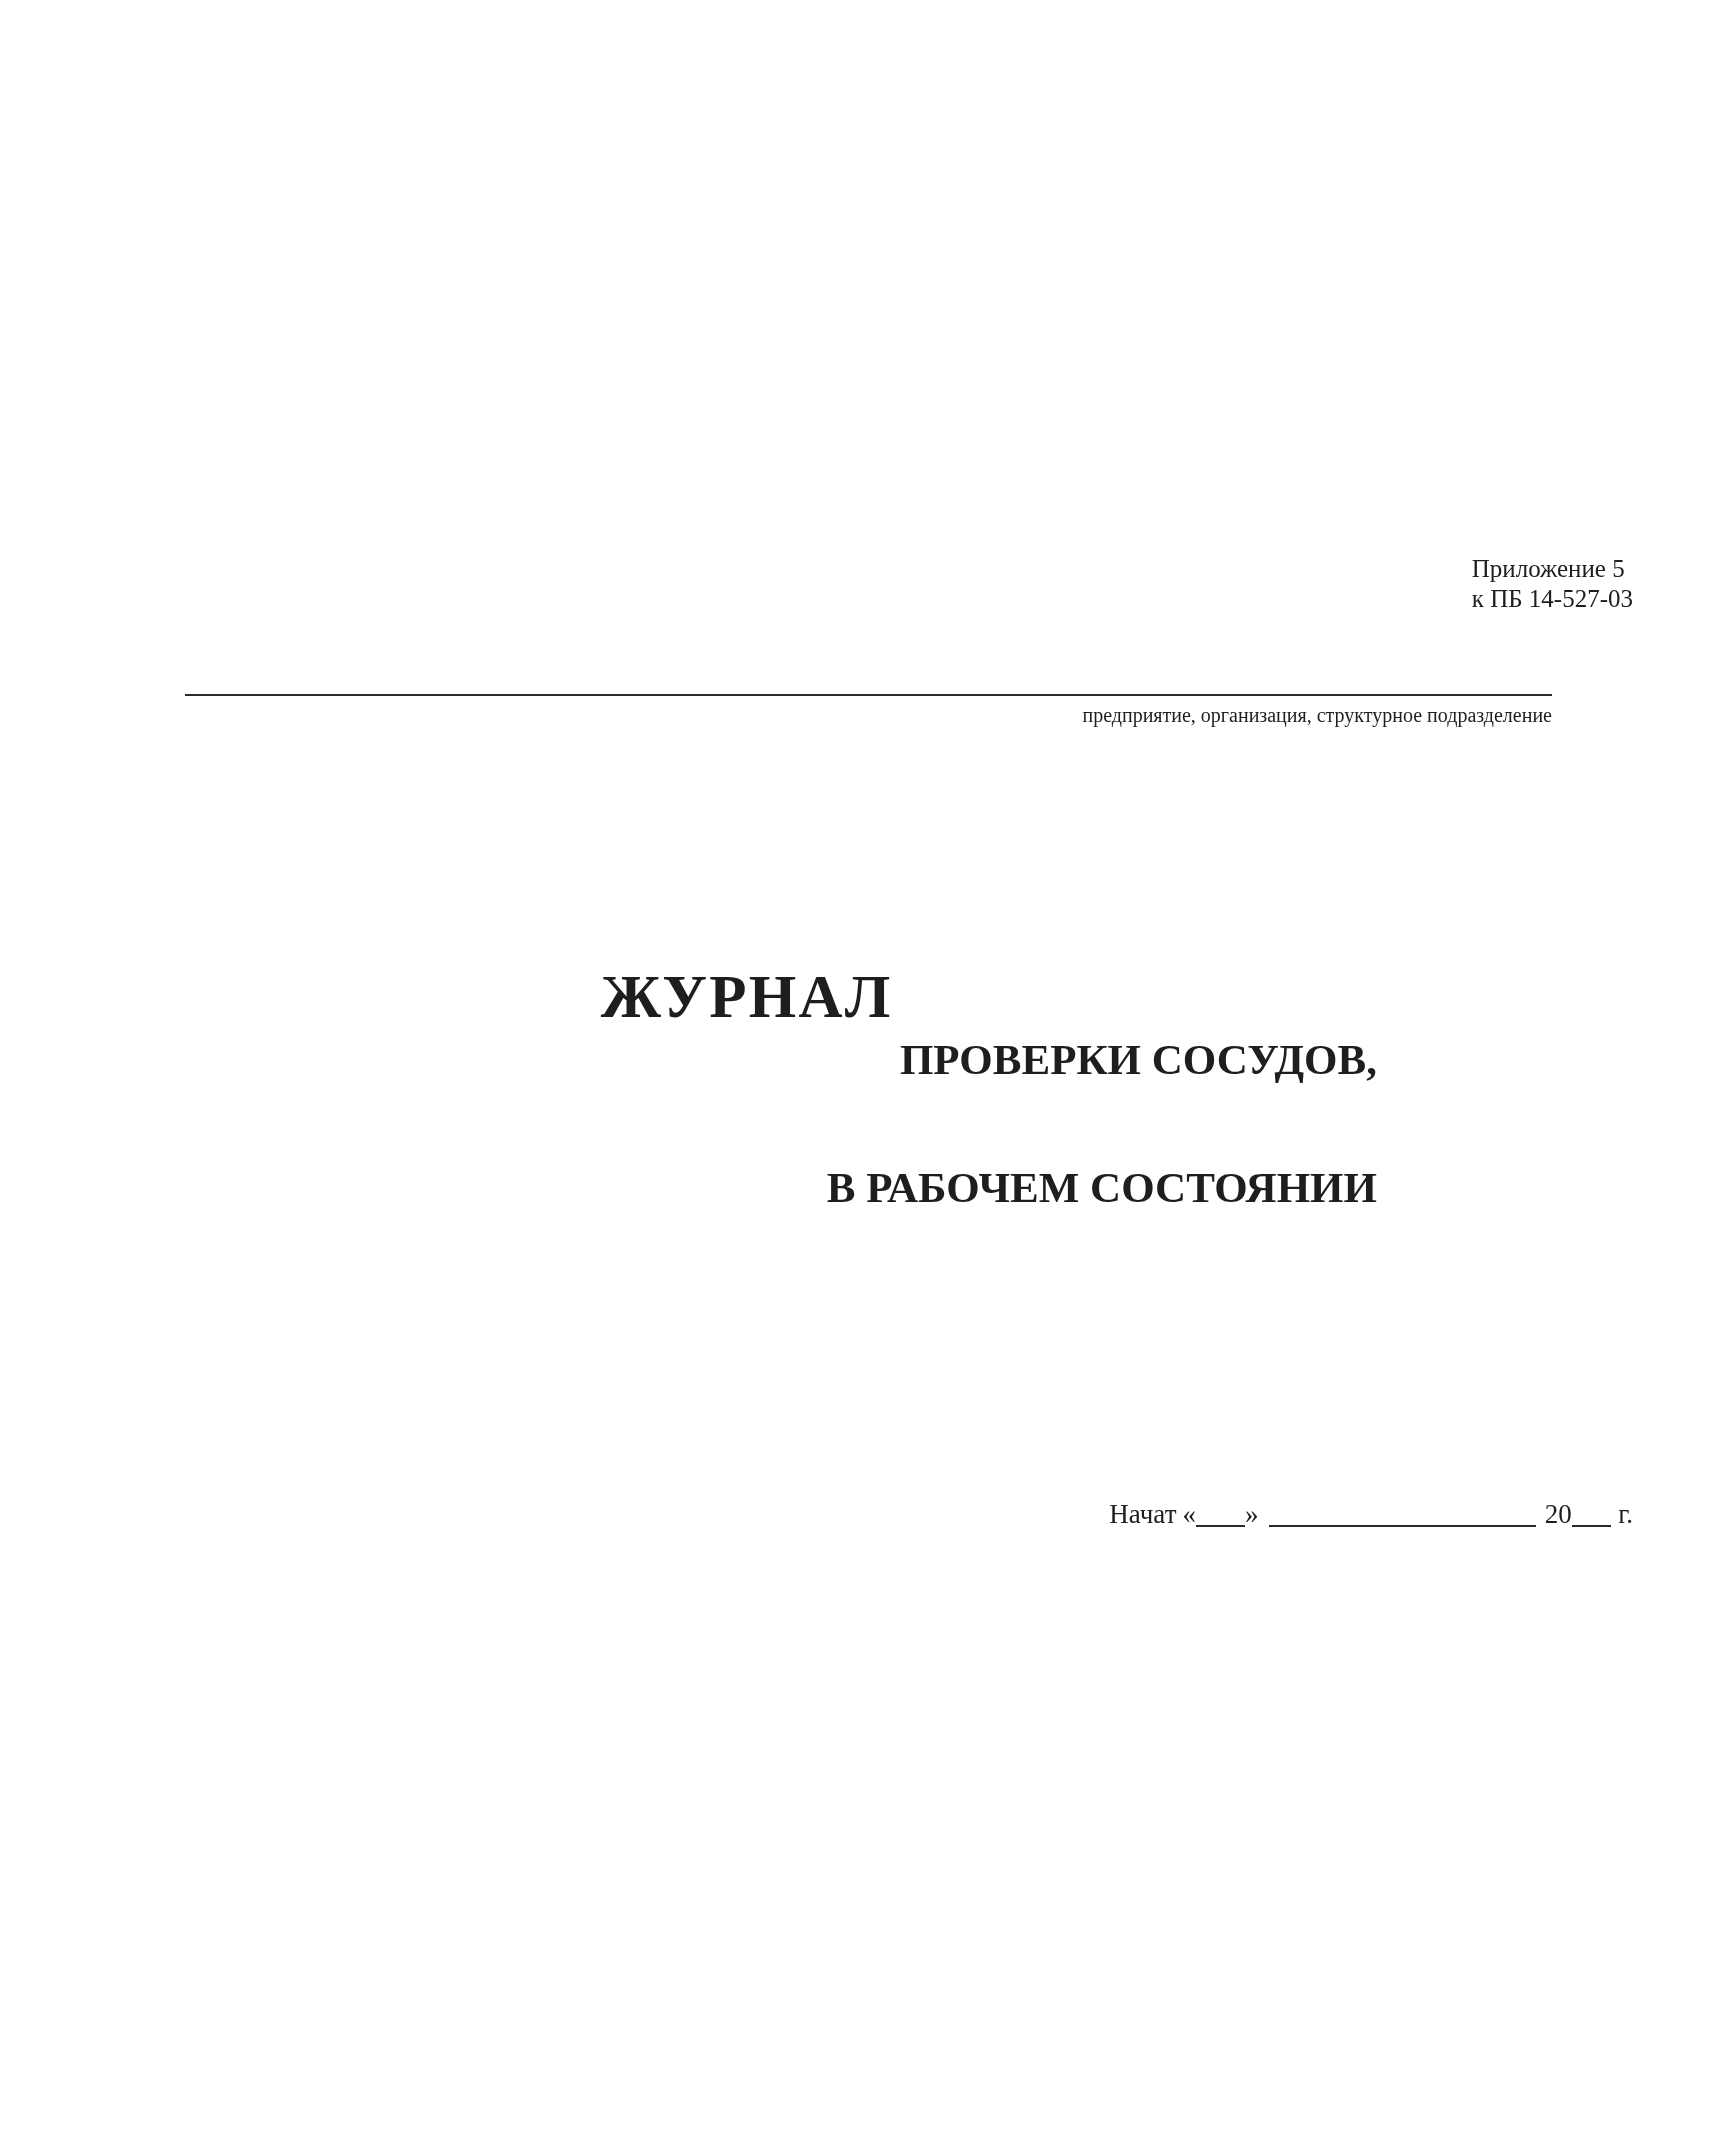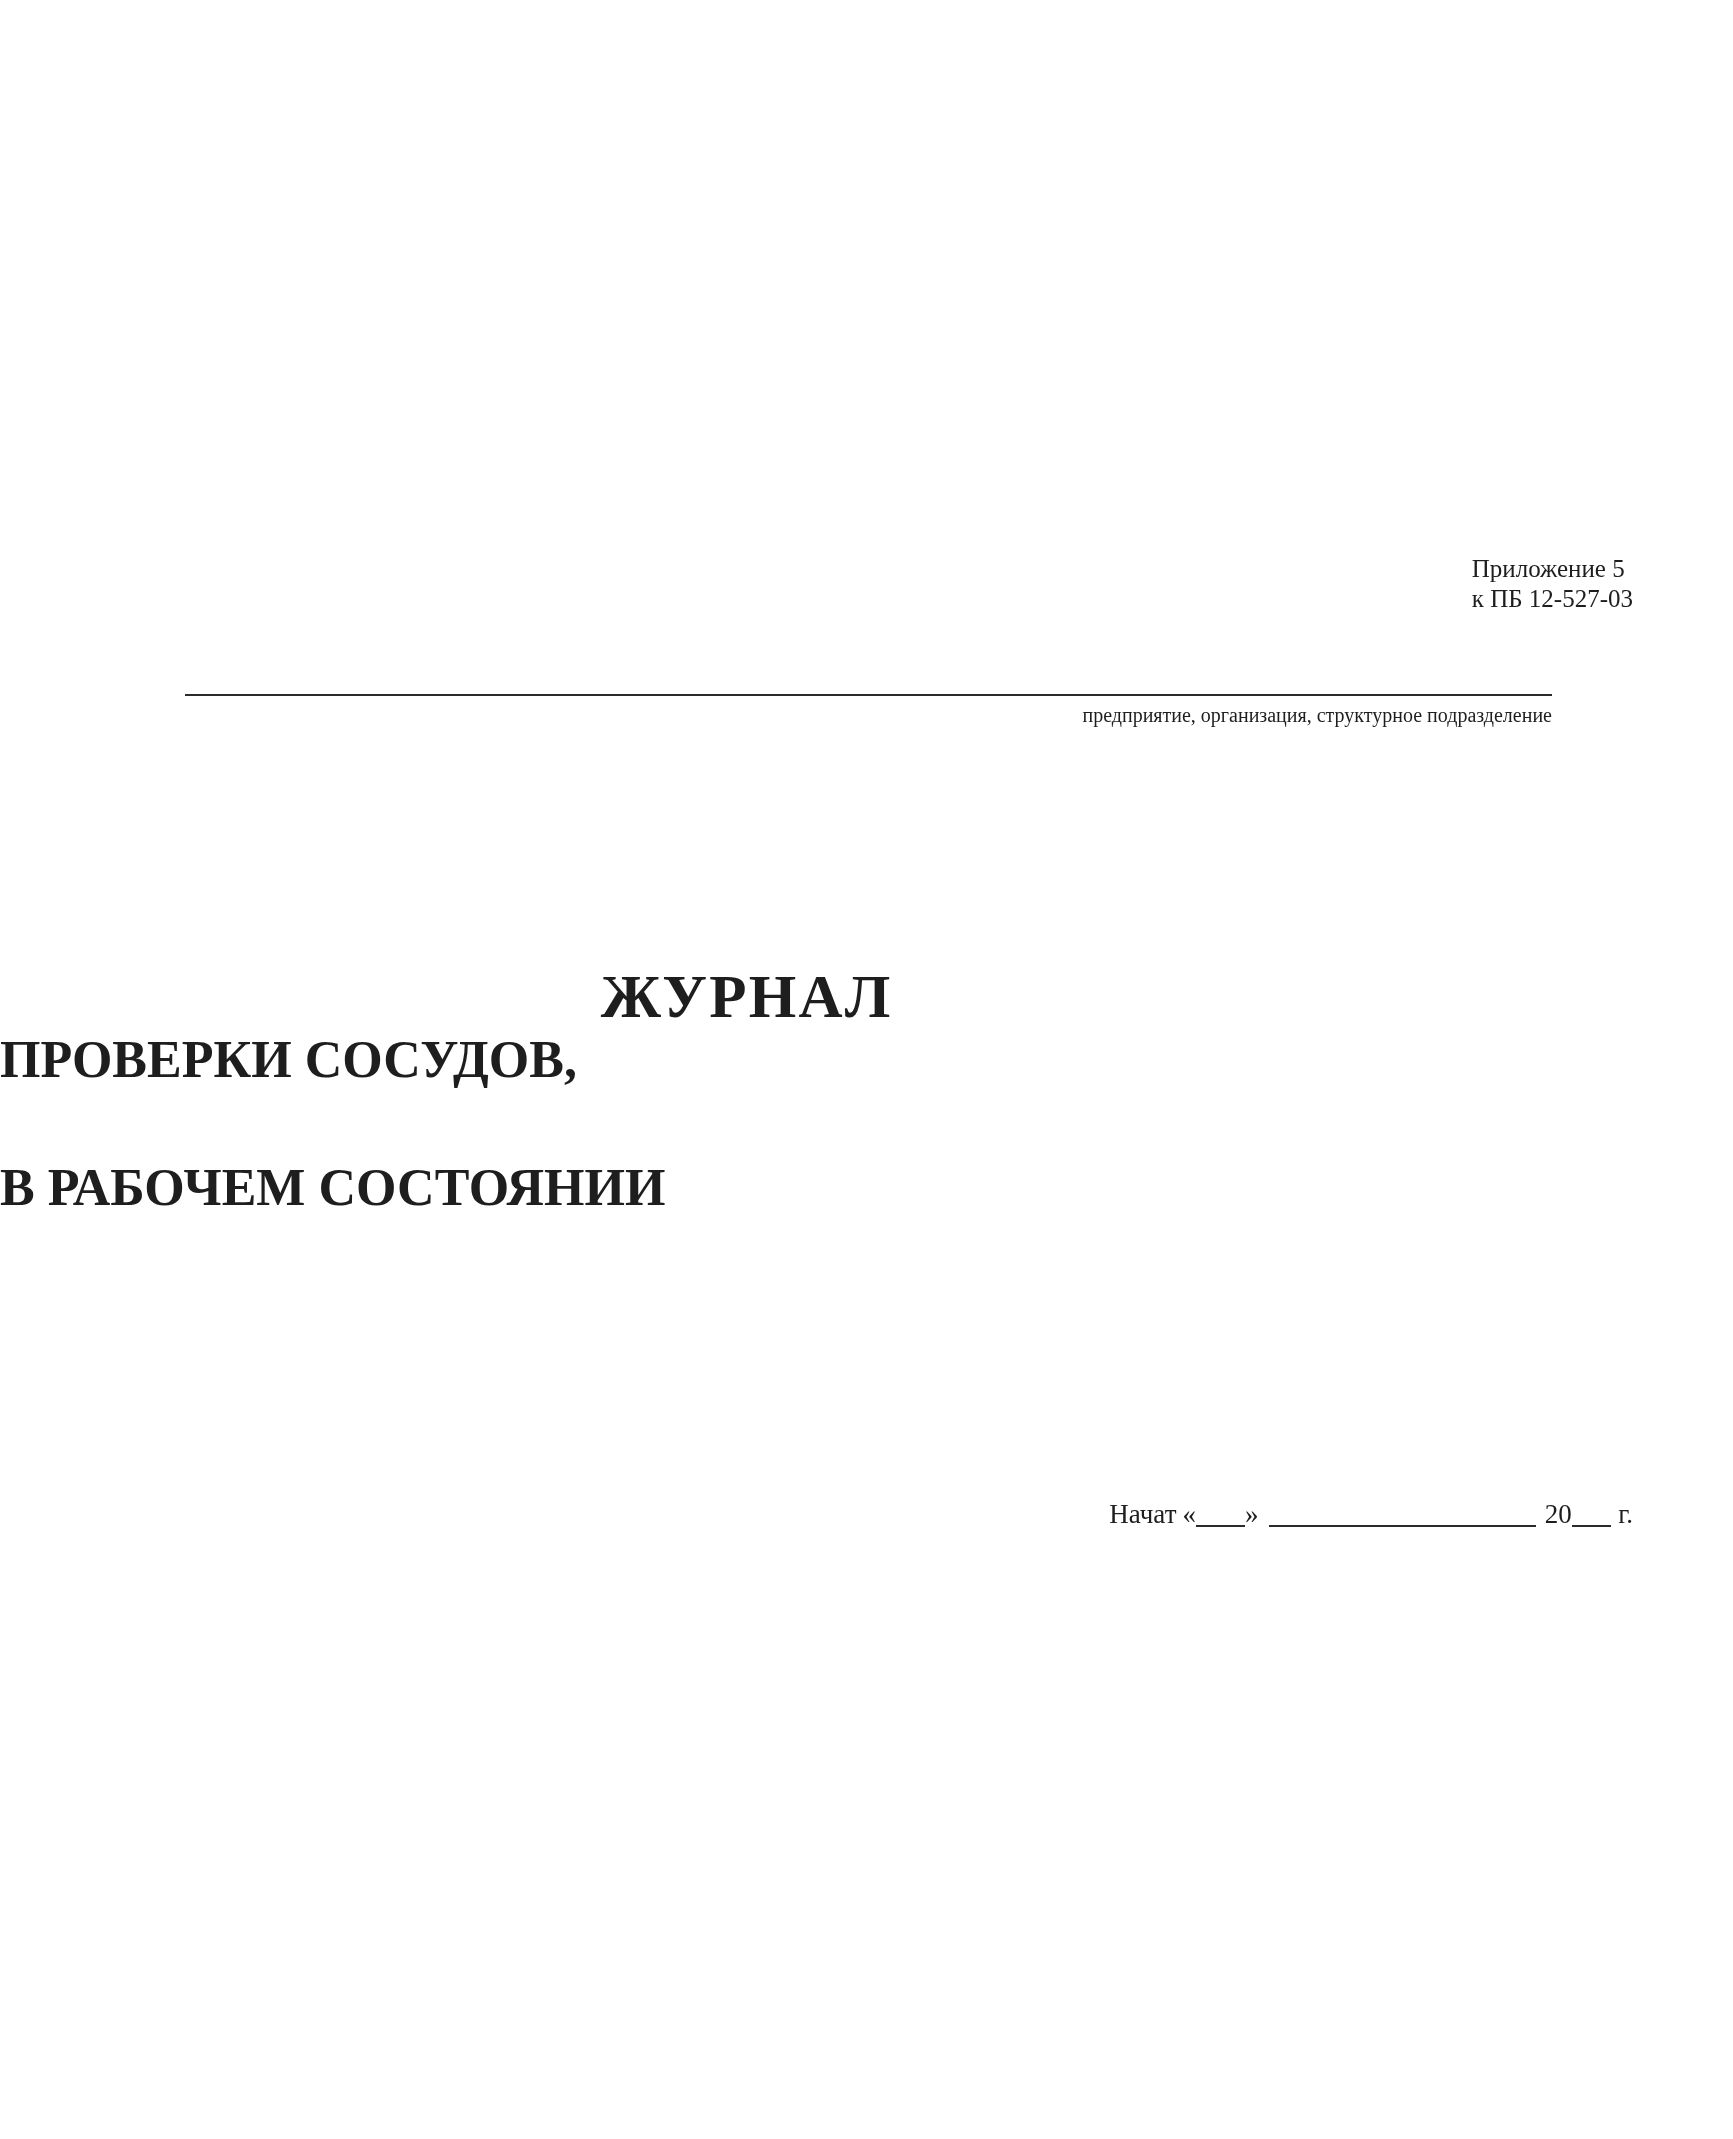--- a/index.html
+++ b/index.html
@@ -51,22 +51,22 @@
     text-align:center;
     font-size:61px;
     line-height:74px;
     font-weight:bold;
     letter-spacing:2.2px;
     white-space:nowrap;
   }
   .title-sub{
     position:absolute;
     left:0;width:1377px;
-    text-align:left;
-    font-size:52px;
+    text-align:right;
+    font-size:43px;
     line-height:44px;
     font-weight:bold;
     white-space:nowrap;
   }
   .title-sub.s1{top:1038px;}
   .title-sub.s2{top:1102px;}
   .title-sub.s3{top:1166px;}
 
   
   .date-row{
@@ -90,21 +90,21 @@
   .blank.year{width:39px;margin-right:7.4px;}
   .oq{margin-left:6px;}
 </style>
 </head>
 <body>
 
 <div class="page">
 
   <div class="appendix">
     <div>Приложение 5</div>
-    <div>к ПБ 12-527-03</div>
+    <div>к ПБ 14-527-03</div>
   </div>
 
   <div class="org-rule"></div>
   <div class="org-caption">предприятие, организация, структурное подразделение</div>
 
   <div class="title-main">ЖУРНАЛ</div>
   <div class="title-sub s1">ПРОВЕРКИ СОСУДОВ,</div>
   <div class="title-sub s3">В РАБОЧЕМ СОСТОЯНИИ</div>
 
   <div class="date-row started">

